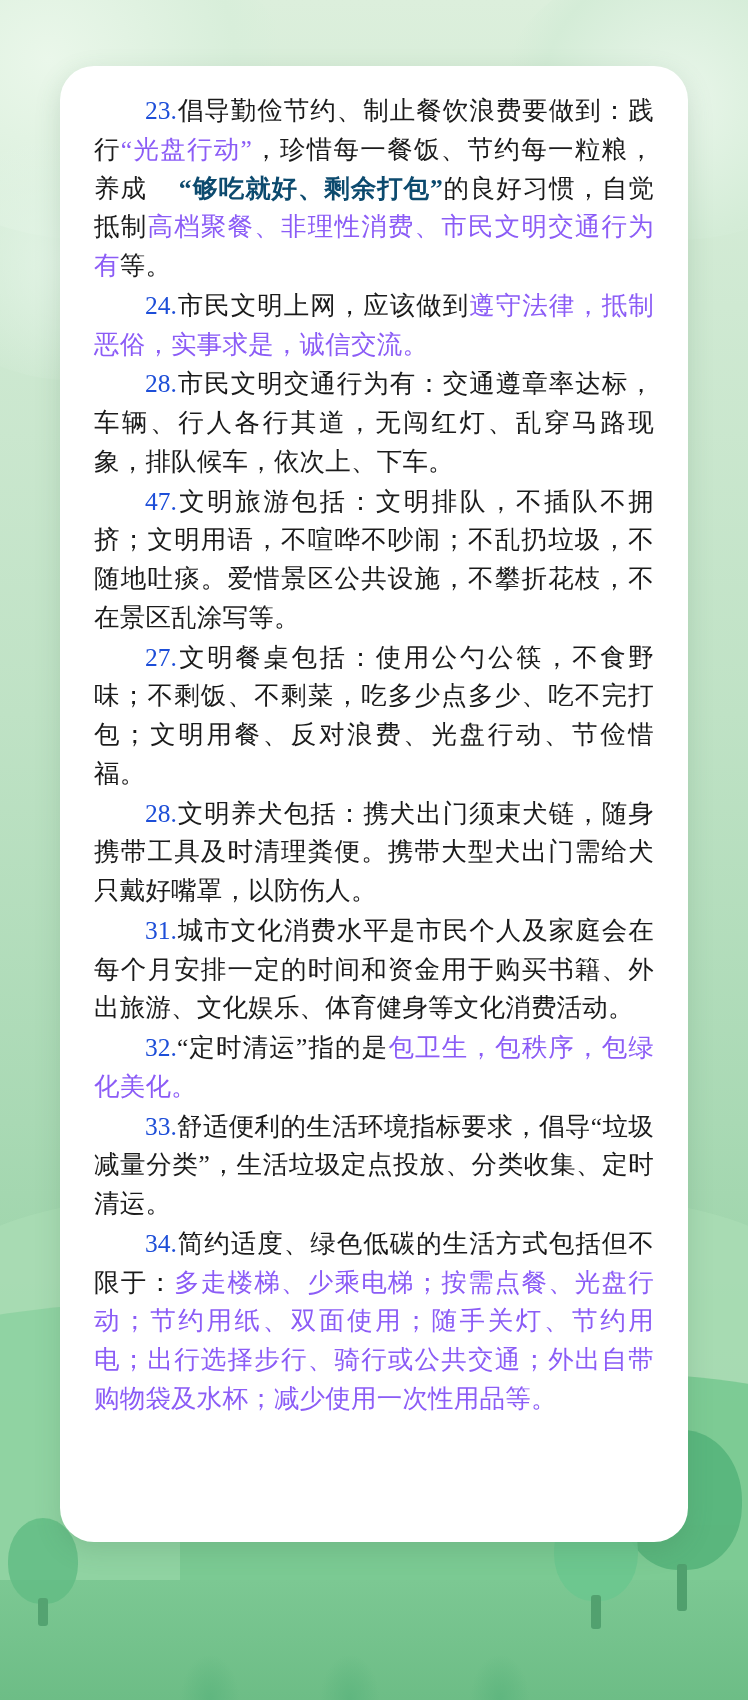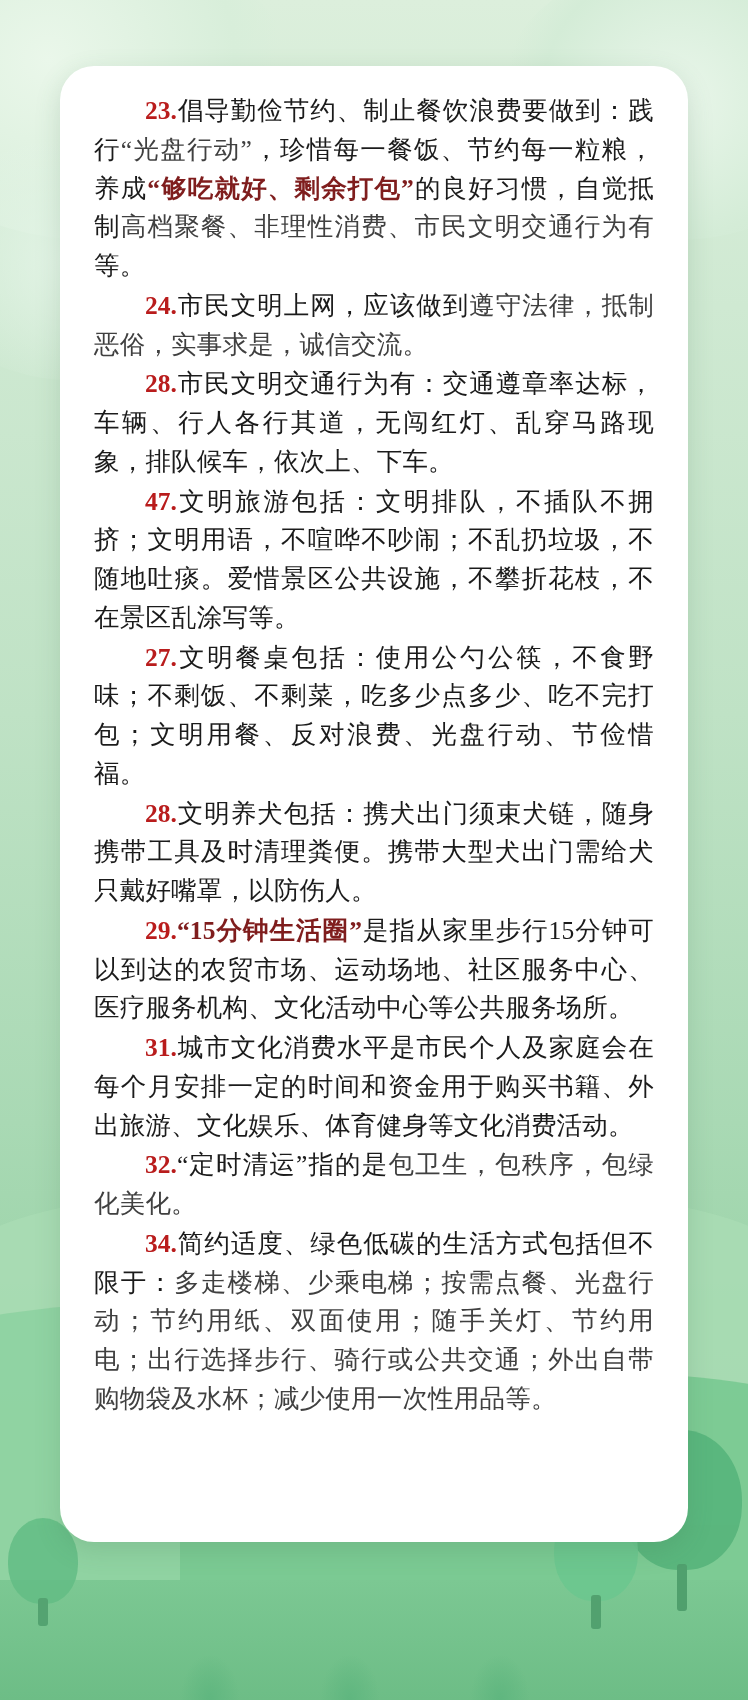--- a/index.html
+++ b/index.html
@@ -108,30 +108,31 @@
     color: #1b1b1b;
     letter-spacing: .2px;
   }
   .item {
     text-indent: 2em;
     margin: 0 0 1px 0;
     text-align: justify;
     text-justify: inter-ideograph;
   }
   .num {
-    font-weight: bold;
-    color: #b91c1c;
+    font-weight: normal;
+    color: #1d4ed8;
     letter-spacing: 0;
   }
   .hl {
-    color: #404040;
+    color: #8b5cf6;
   }
   .hl-b {
-    color: #7f1d1d;
+    color: #0c4a6e;
     font-weight: bold;
+    margin-left: 32px;
   }
 </style>
 </head>
 <body>
 
 <div class="page">
   <div class="bg-blob blob-1"></div>
   <div class="bg-blob blob-2"></div>
   <div class="bg-blob blob-3"></div>
 
@@ -157,19 +158,19 @@
   <div class="grass" style="left:470px"></div>
 
   <div class="card">
     <div class="content" id="content-list">
         <p class="item"><span class="num">23.</span><span class="">倡导勤俭节约、制止餐饮浪费要做到：践行</span><span class="hl">“光盘行动”</span><span class="">，珍惜每一餐饭、节约每一粒粮，养成</span><span class="hl-b">“够吃就好、剩余打包”</span><span class="">的良好习惯，自觉抵制</span><span class="hl">高档聚餐、非理性消费、市民文明交通行为有</span><span class="">等。</span></p>
         <p class="item"><span class="num">24.</span><span class="">市民文明上网，应该做到</span><span class="hl">遵守法律，抵制恶俗，实事求是，诚信交流。</span></p>
         <p class="item"><span class="num">28.</span><span class="">市民文明交通行为有：交通遵章率达标，车辆、行人各行其道，无闯红灯、乱穿马路现象，排队候车，依次上、下车。</span></p>
         <p class="item"><span class="num">47.</span><span class="">文明旅游包括：文明排队，不插队不拥挤；文明用语，不喧哗不吵闹；不乱扔垃圾，不随地吐痰。爱惜景区公共设施，不攀折花枝，不在景区乱涂写等。</span></p>
         <p class="item"><span class="num">27.</span><span class="">文明餐桌包括：使用公勺公筷，不食野味；不剩饭、不剩菜，吃多少点多少、吃不完打包；文明用餐、反对浪费、光盘行动、节俭惜福。</span></p>
         <p class="item"><span class="num">28.</span><span class="">文明养犬包括：携犬出门须束犬链，随身携带工具及时清理粪便。携带大型犬出门需给犬只戴好嘴罩，以防伤人。</span></p>
-        <p class="item"><span class="num">29.</span><span class="hl-b">“15分钟生活圈”</span><span class="">是指从家里步行15分钟可以到达的农贸市场、运动场地、社区服务中心、医疗服务机构、文化活动中心等公共服务场所。</span></p>
         <p class="item"><span class="num">31.</span><span class="">城市文化消费水平是市民个人及家庭会在每个月安排一定的时间和资金用于购买书籍、外出旅游、文化娱乐、体育健身等文化消费活动。</span></p>
         <p class="item"><span class="num">32.</span><span class="">“定时清运”指的是</span><span class="hl">包卫生，包秩序，包绿化美化。</span></p>
+        <p class="item"><span class="num">33.</span><span class="">舒适便利的生活环境指标要求，倡导“垃圾减量分类”，生活垃圾定点投放、分类收集、定时清运。</span></p>
         <p class="item"><span class="num">34.</span><span class="">简约适度、绿色低碳的生活方式包括但不限于：</span><span class="hl">多走楼梯、少乘电梯；按需点餐、光盘行动；节约用纸、双面使用；随手关灯、节约用电；出行选择步行、骑行或公共交通；外出自带购物袋及水杯；减少使用一次性用品等。</span></p>
       </div>
   </div>
 </div>
 
 </body></html>

